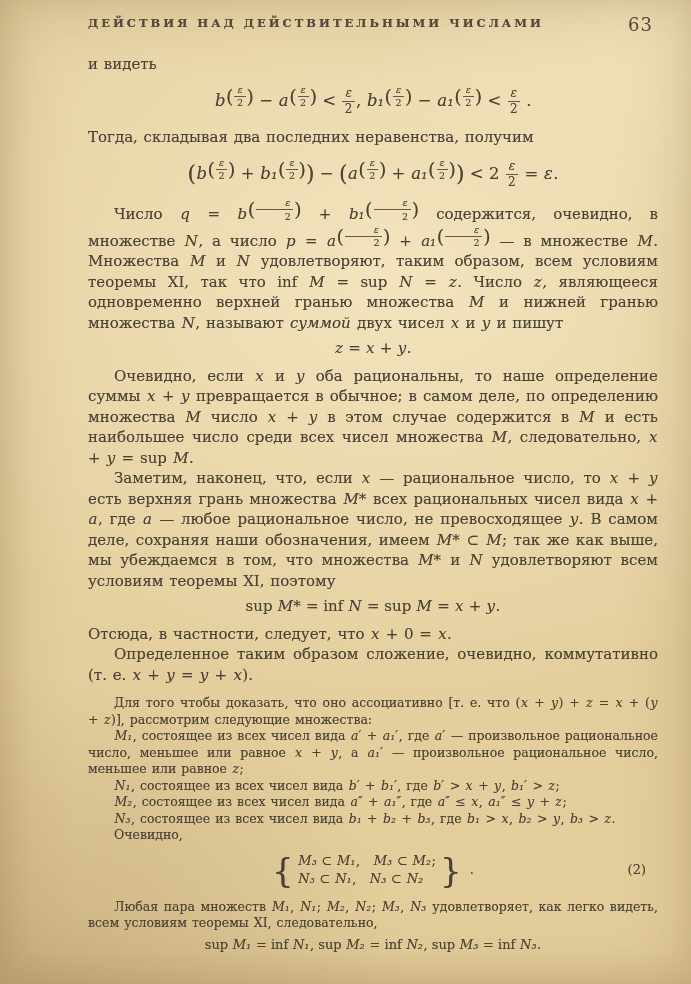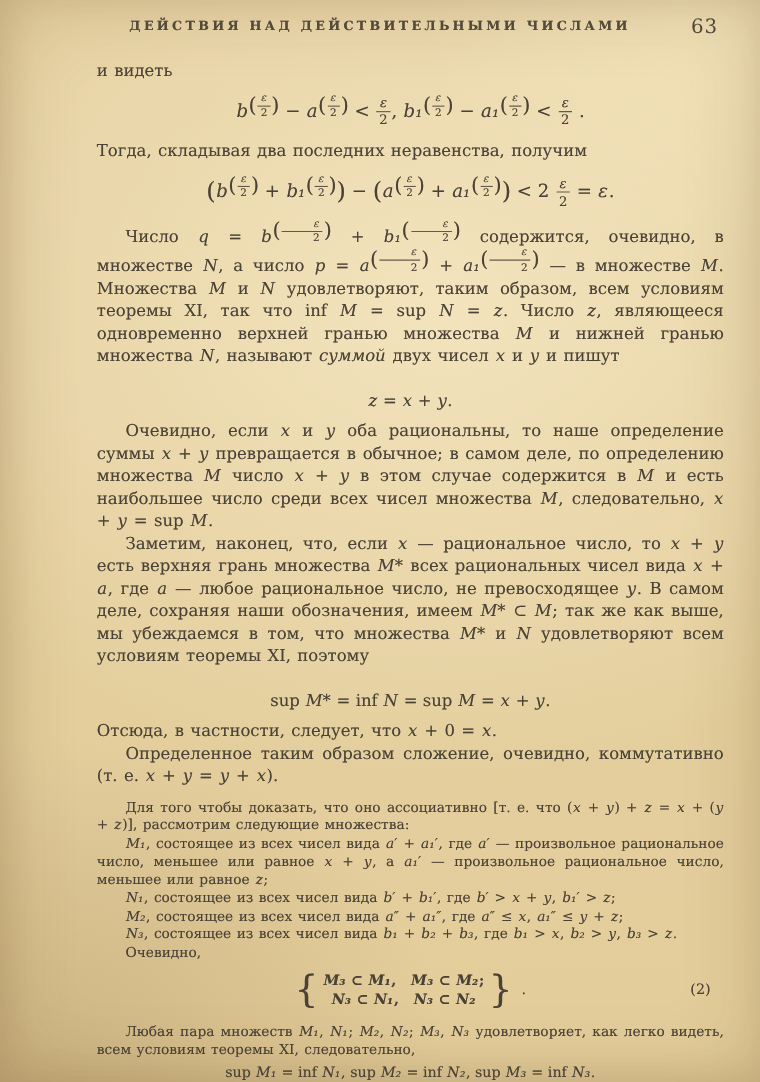--- a/index.html
+++ b/index.html
@@ -13,47 +13,47 @@
       radial-gradient(ellipse 420px 320px at 98% 2%, rgba(255,242,208,.38), rgba(255,242,208,0) 70%),
       linear-gradient(#e5d0a0,#e3cd9b);
     box-shadow: inset 0 0 70px rgba(100,70,25,.22), inset 6px -6px 28px rgba(100,70,25,.10);
     font-family:"DejaVu Serif","Liberation Serif",serif;
     color:#4a4236;
     overflow:hidden;
   }
   .content{position:absolute;left:88px;top:16px;width:570px;}
   .pagehead{position:relative;height:20px;margin-bottom:18px;}
   .running-title{
-    position:absolute;left:0;right:55px;text-align:center;
+    position:absolute;left:0;right:55px;
     font-size:11.5px;font-weight:bold;letter-spacing:3px;color:#544a3c;
     text-shadow:0 0 .6px rgba(80,66,48,.55);
     white-space:nowrap;
   }
   .page-number{position:absolute;right:5px;top:-2px;font-size:18px;color:#50463a;letter-spacing:1px;}
   p{margin:0;text-align:justify;font-size:15px;line-height:20.5px;word-spacing:1px;
     text-shadow:0 0 .5px rgba(74,66,54,.45);}
   p.indent{text-indent:26px;}
   .v{font-style:italic;padding:0 .5px;}
   .display{text-align:center;font-size:16.5px;line-height:1.1;
     text-shadow:0 0 .5px rgba(74,66,54,.45);}
   .dm1{margin:10px 0 12px;}
   .dm2{margin:10px 0 10px;}
-  .dm3{margin:22px 0 9px;font-size:15px;}
+  .dm3{margin:7px 0 9px;font-size:15px;}
   .frac{display:inline-block;vertical-align:middle;text-align:center;line-height:1;font-size:12px;margin:0 1px;}
   .frac .num{display:block;border-bottom:1px solid rgba(74,66,54,.85);padding:0 3px 1.5px;font-style:italic;}
   .frac .den{display:block;padding-top:1.5px;font-style:normal;}
   sup.sf{vertical-align:7px;line-height:1;font-size:10px;white-space:nowrap;}
   sup.sf .frac{font-size:9.5px;vertical-align:middle;}
   sup.sf .paren{font-size:19px;vertical-align:middle;font-weight:300;}
   .bigparen{font-size:22px;vertical-align:middle;font-weight:300;}
   .petit p{font-size:12.5px;line-height:16.5px;}
   .petit{margin-top:10px;}
   .petit .display{font-size:13px;}
   .eq2{position:relative;margin:8px 0 10px;}
-  .eq2 .rows{display:inline-block;text-align:center;vertical-align:middle;font-weight:bold;}
+  .eq2 .rows{display:inline-block;text-align:left;vertical-align:middle;}
   .eq2 .row{display:block;line-height:18px;}
   .eq2 .brace{font-size:34px;vertical-align:middle;font-weight:300;color:#4a4236;}
   .eq2 .eqperiod{vertical-align:middle;padding-left:4px;}
   .eq2 .eqnum{position:absolute;right:12px;top:50%;transform:translateY(-50%);font-size:13px;}
   .f6{margin:6px 0 0;}
 </style>
 </head>
 <body>
 
 <div class="page">

